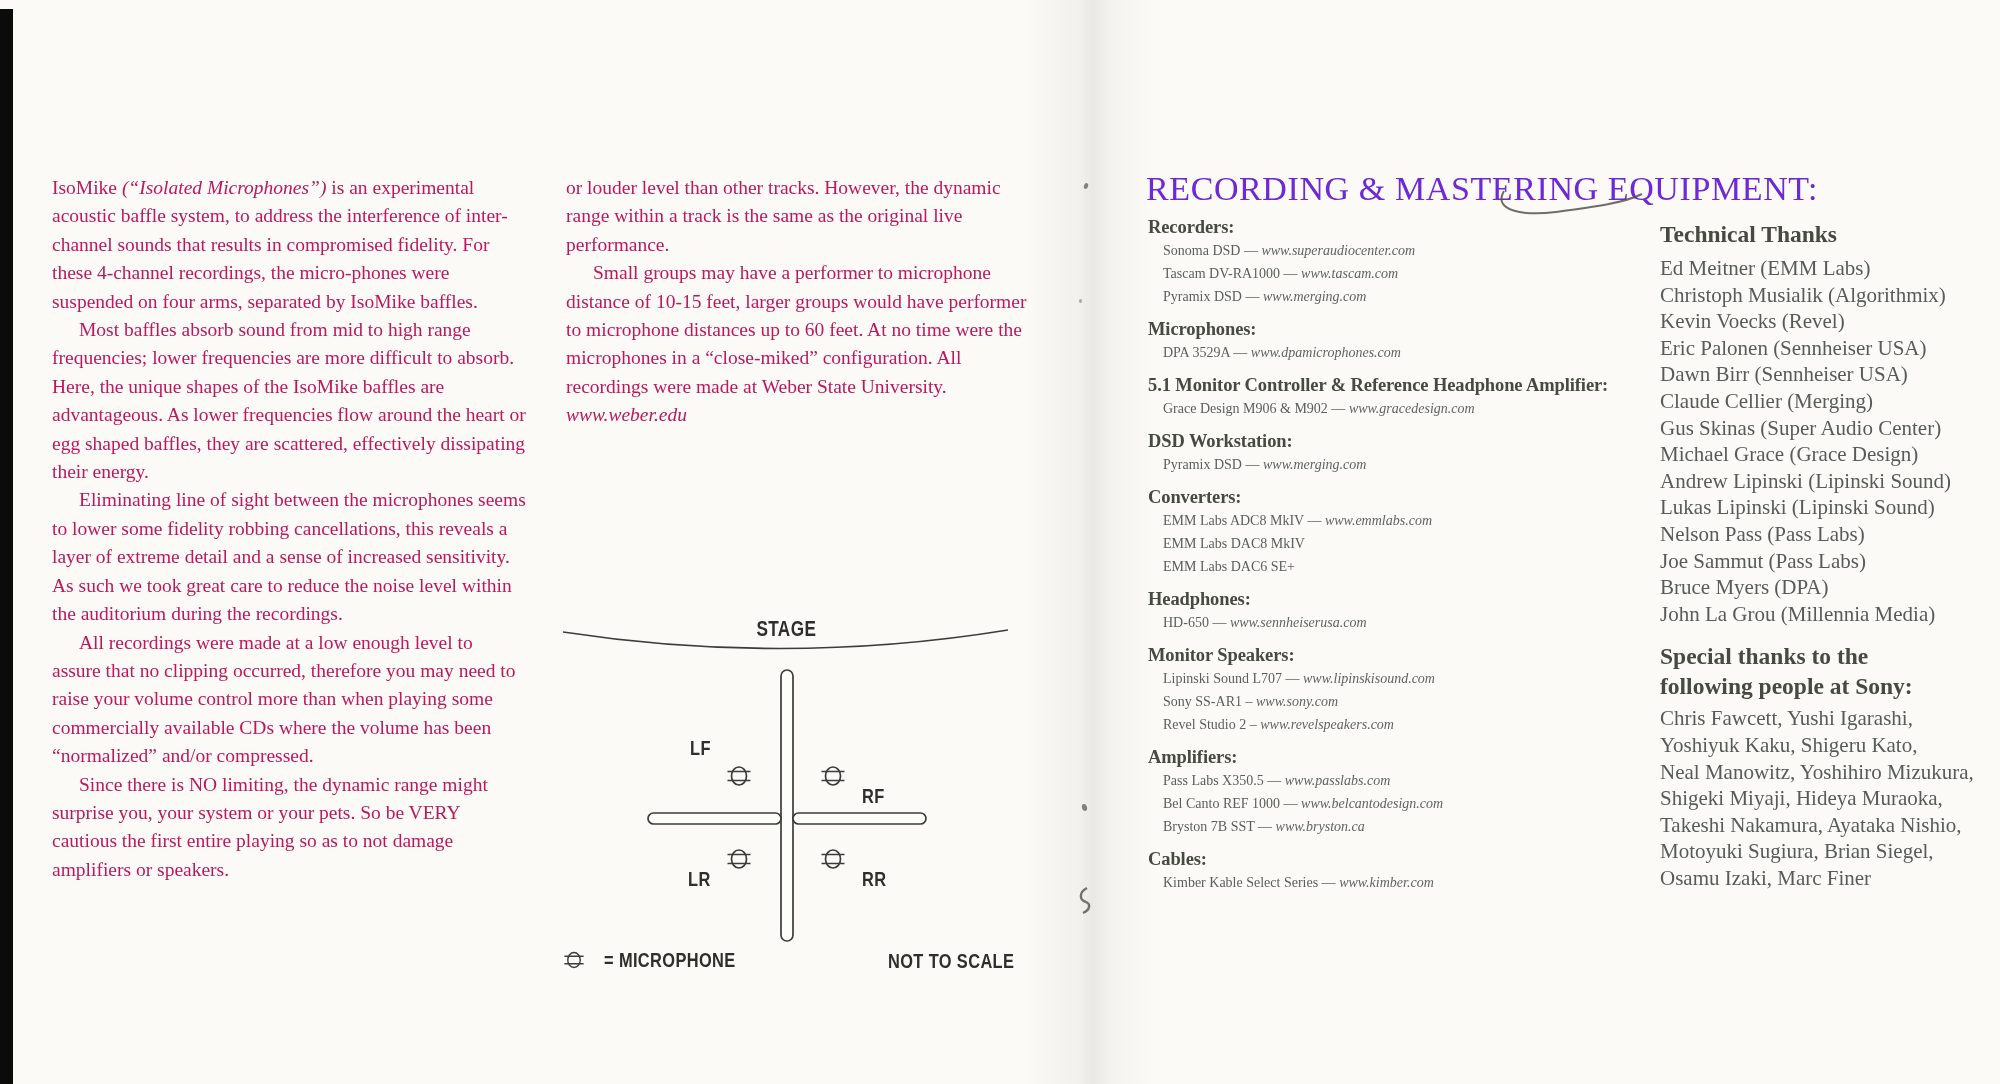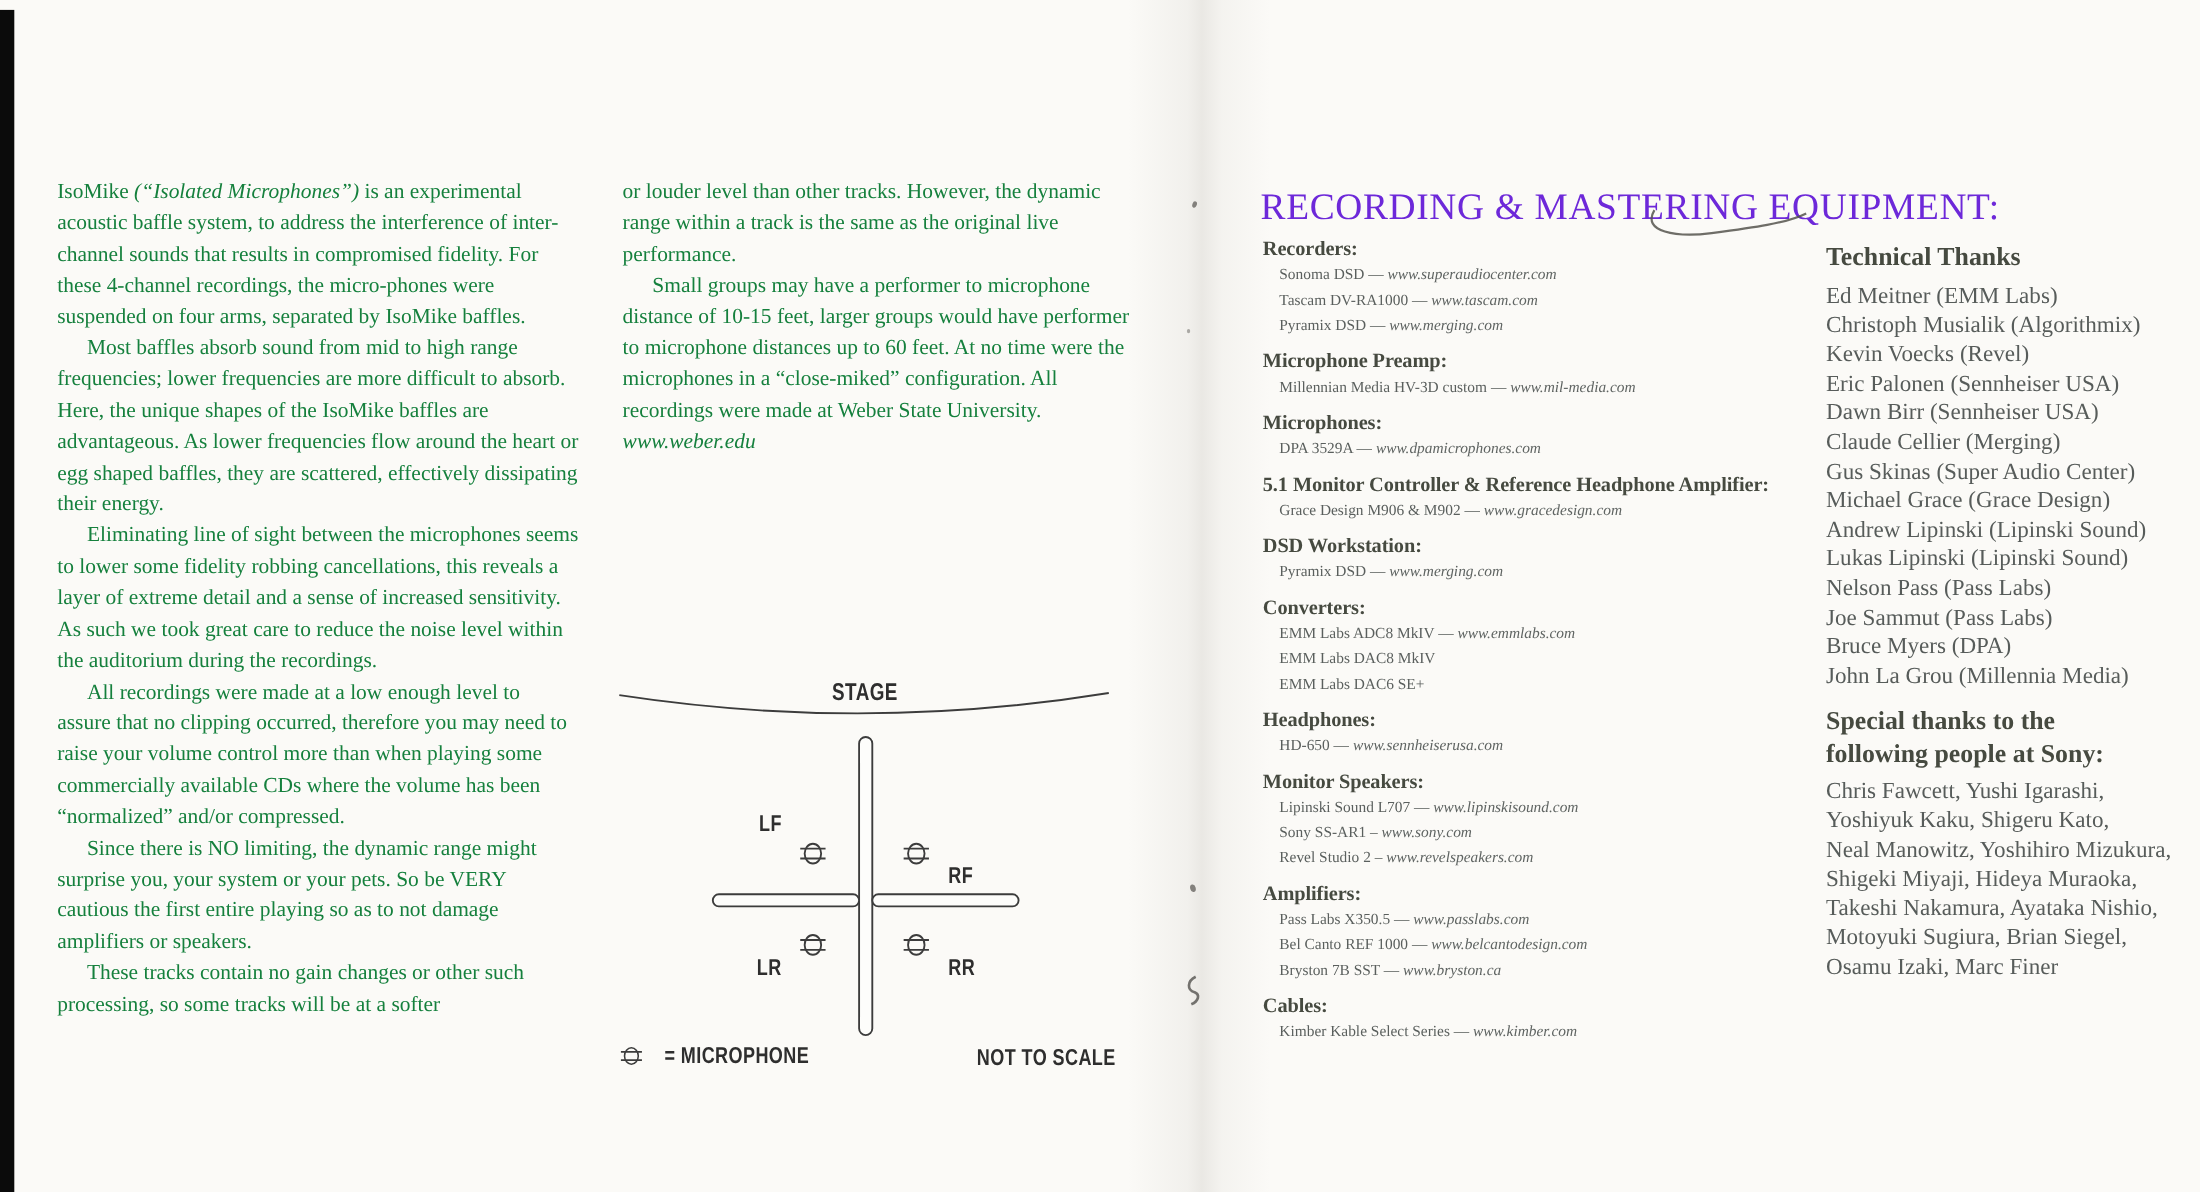--- a/index.html
+++ b/index.html
@@ -6,22 +6,22 @@
   html,body { width:2000px; height:1084px; overflow:hidden; }
   body { background:#fbfaf7; font-family:"Liberation Serif", serif; position:relative; }
 
   .spine { position:absolute; left:0; top:9px; width:13px; height:1075px; background:#0b0b0b; }
   .gutter { position:absolute; left:1025px; top:0; width:130px; height:1084px;
             background:linear-gradient(90deg, rgba(0,0,0,0) 0%, rgba(118,112,100,0.07) 42%,
             rgba(118,112,100,0.13) 52%, rgba(118,112,100,0.05) 66%, rgba(0,0,0,0) 100%); }
   .speck { position:absolute; background:#55534e; border-radius:50%; opacity:.7; }
 
   
-  .bodycol { position:absolute; top:161px; width:474px; font-size:19.5px; line-height:28.4px;
-             color:#15803d; }
+  .bodycol { position:absolute; top:174px; width:474px; font-size:19.5px; line-height:28.4px;
+             color:#be185d; }
   #col1 { left:52px; }
   #col2 { left:566px; }
   .bodycol p { margin:0; }
   .bodycol p.indent { text-indent:27px; }
   .it { font-style:italic; }
 
   
   .diagram-svg { position:absolute; left:540px; top:608px; }
   .cond { display:inline-block; font-family:"Liberation Sans", sans-serif; font-weight:700;
           color:#2e2e2e; transform:scaleX(.78); transform-origin:left bottom; letter-spacing:.5px; }
@@ -65,21 +65,20 @@
 <svg class="swashlike" style="position:absolute;left:1075px;top:886px;" width="20" height="30" viewBox="0 0 20 30">
   <path d="M 12 2 C 4 6, 4 14, 11 16 C 16 18, 15 24, 8 27" stroke="#4a4844" stroke-width="2.4" fill="none" opacity=".75"></path>
 </svg>
 
 <div class="bodycol" id="col1">
     <p><span>IsoMike </span><span class="it">(“Isolated Microphones”)</span><span> is an experimental acoustic baffle system, to address the interference of inter-channel sounds that results in compromised fidelity. For these 4-channel recordings, the micro-phones were suspended on four arms, separated by IsoMike baffles.</span></p>
     <p class="indent"><span>Most baffles absorb sound from mid to high range frequencies;  lower frequencies are more difficult to absorb. Here, the unique shapes of the IsoMike baffles are advantageous. As lower frequencies flow around the heart or egg shaped baffles, they are scattered, effectively dissipating their energy.</span></p>
     <p class="indent"><span>Eliminating line of sight between the microphones seems to lower some fidelity robbing cancellations, this reveals a layer of extreme detail and a sense of increased sensitivity. As such we took great care to reduce the noise level within the auditorium during the recordings.</span></p>
     <p class="indent"><span>All recordings were made at a low enough level to assure that no clipping occurred, therefore you may need to raise your volume control more than when playing some commercially available CDs where the volume has been “normalized” and/or compressed.</span></p>
     <p class="indent"><span>Since there is NO limiting, the dynamic range might surprise you, your system or your pets. So be VERY cautious the first entire playing so as to not damage amplifiers or speakers.</span></p>
-    <p class="indent"><span>These tracks contain no gain changes or other such processing, so some tracks will be at a softer</span></p>
   </div>
 <div class="bodycol" id="col2">
     <p><span>or louder level than other tracks. However, the dynamic range within a track is the same as the original live performance.</span></p>
     <p class="indent"><span>Small groups may have a performer to microphone distance of 10-15 feet, larger groups would have performer to microphone distances up to 60 feet. At no time were the microphones in a “close-miked” configuration. All recordings were made at Weber State University. </span><span class="it">www.weber.edu</span></p>
   </div>
 
 <svg class="diagram-svg" width="480" height="380" viewBox="0 0 480 380">
   <g stroke="#3c3c3c" fill="none" stroke-width="1.7">
     <path d="M 23 24 Q 246 58 468 22"></path>
     <rect x="241" y="62" width="12" height="271" rx="6" fill="#fdfdfb"></rect>
@@ -129,24 +128,20 @@
 <svg class="swash" width="170" height="38" viewBox="0 0 170 38">
   <path d="M 14 6 C 2 26, 34 31, 66 27 C 104 22, 134 18, 152 9" stroke="#55544e" stroke-width="2" fill="none" opacity=".85"></path>
 </svg>
 
 <div class="eqcol" id="equipment">
     <div class="eq-section">
       <div class="eq-heading">Recorders:</div>
       <div class="eq-item"><span>Sonoma DSD — </span><span class="eq-url">www.superaudiocenter.com</span></div>
       <div class="eq-item"><span>Tascam DV-RA1000 — </span><span class="eq-url">www.tascam.com</span></div>
       <div class="eq-item"><span>Pyramix DSD — </span><span class="eq-url">www.merging.com</span></div>
-    </div>
-    <div class="eq-section">
-      <div class="eq-heading">Microphone Preamp:</div>
-      <div class="eq-item"><span>Millennian Media HV-3D custom — </span><span class="eq-url">www.mil-media.com</span></div>
     </div>
     <div class="eq-section">
       <div class="eq-heading">Microphones:</div>
       <div class="eq-item"><span>DPA 3529A — </span><span class="eq-url">www.dpamicrophones.com</span></div>
     </div>
     <div class="eq-section">
       <div class="eq-heading">5.1 Monitor Controller &amp; Reference Headphone Amplifier:</div>
       <div class="eq-item"><span>Grace Design M906 &amp; M902 — </span><span class="eq-url">www.gracedesign.com</span></div>
     </div>
     <div class="eq-section">

